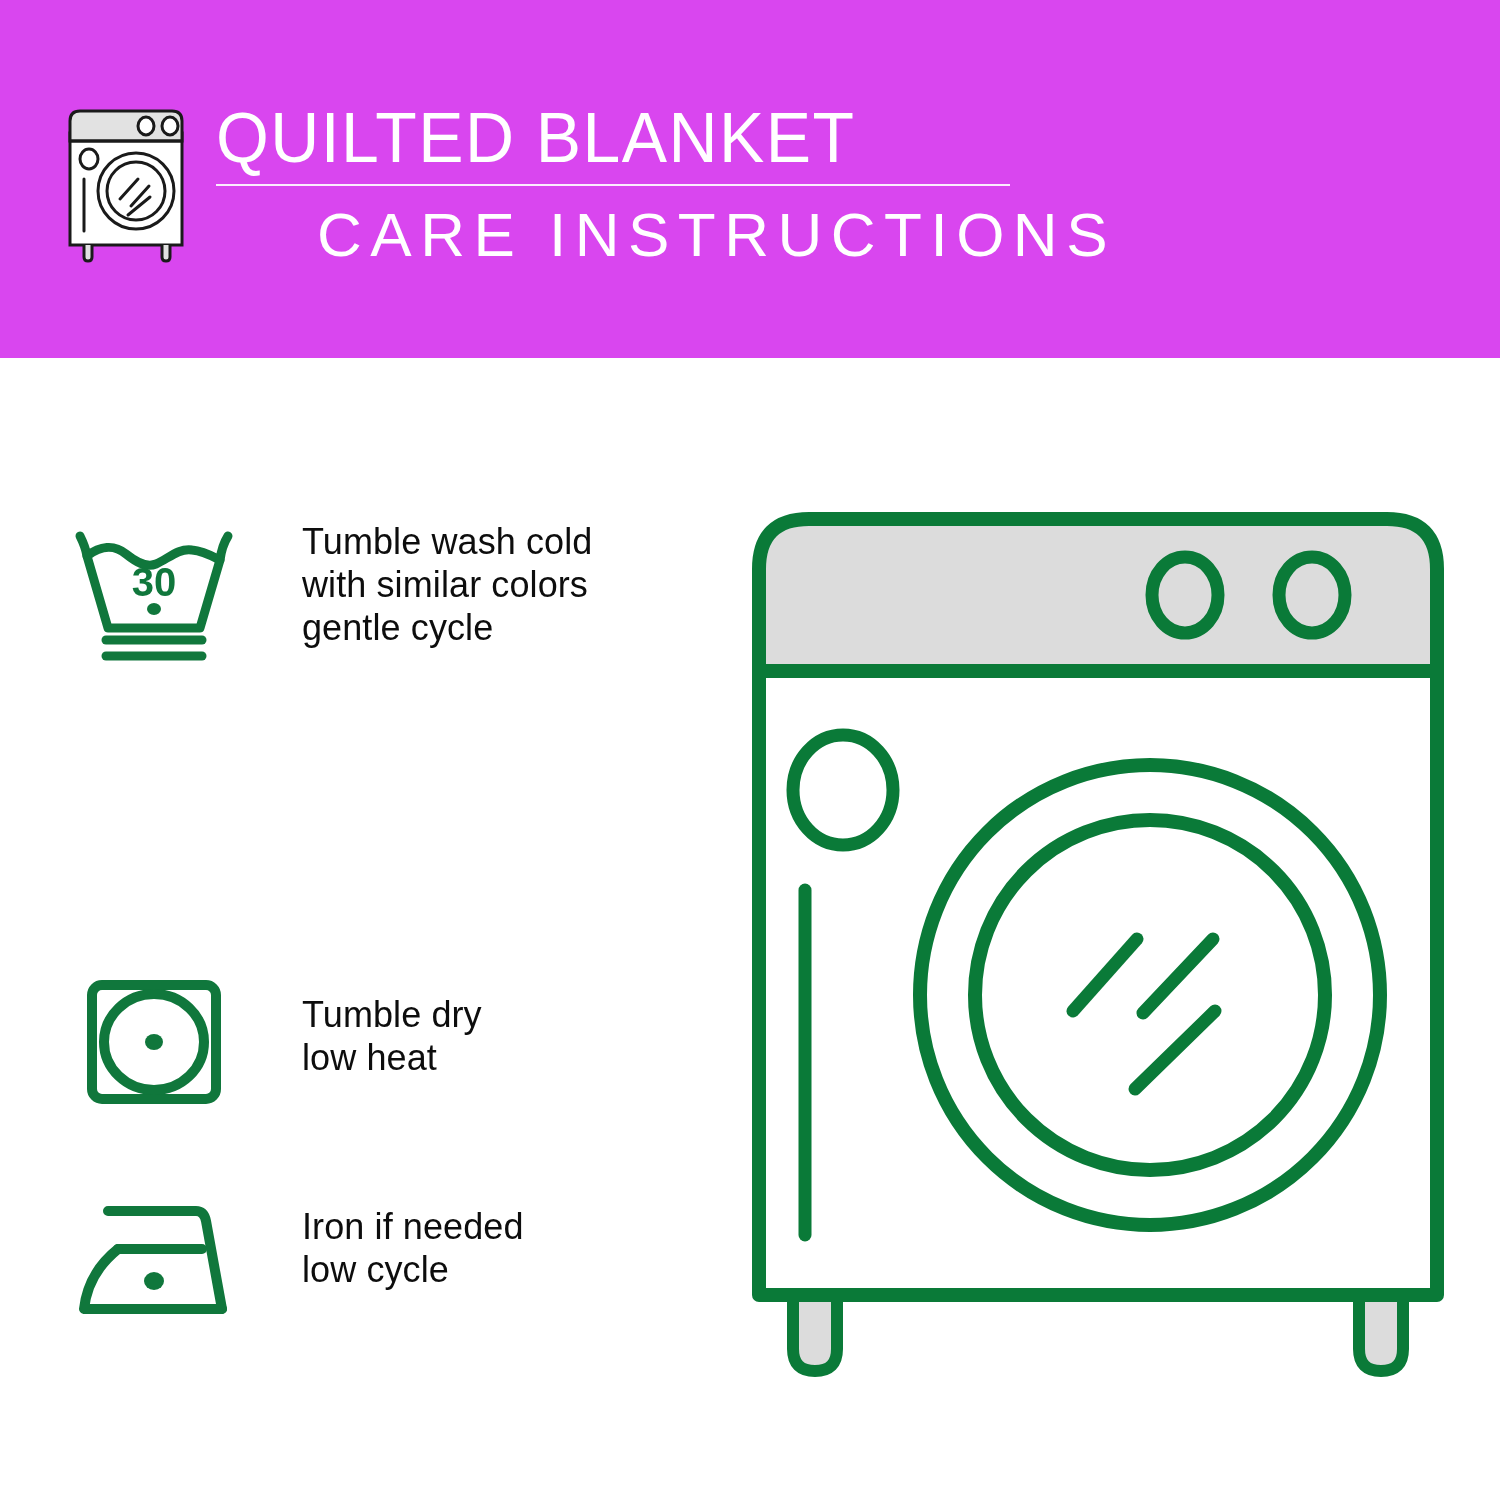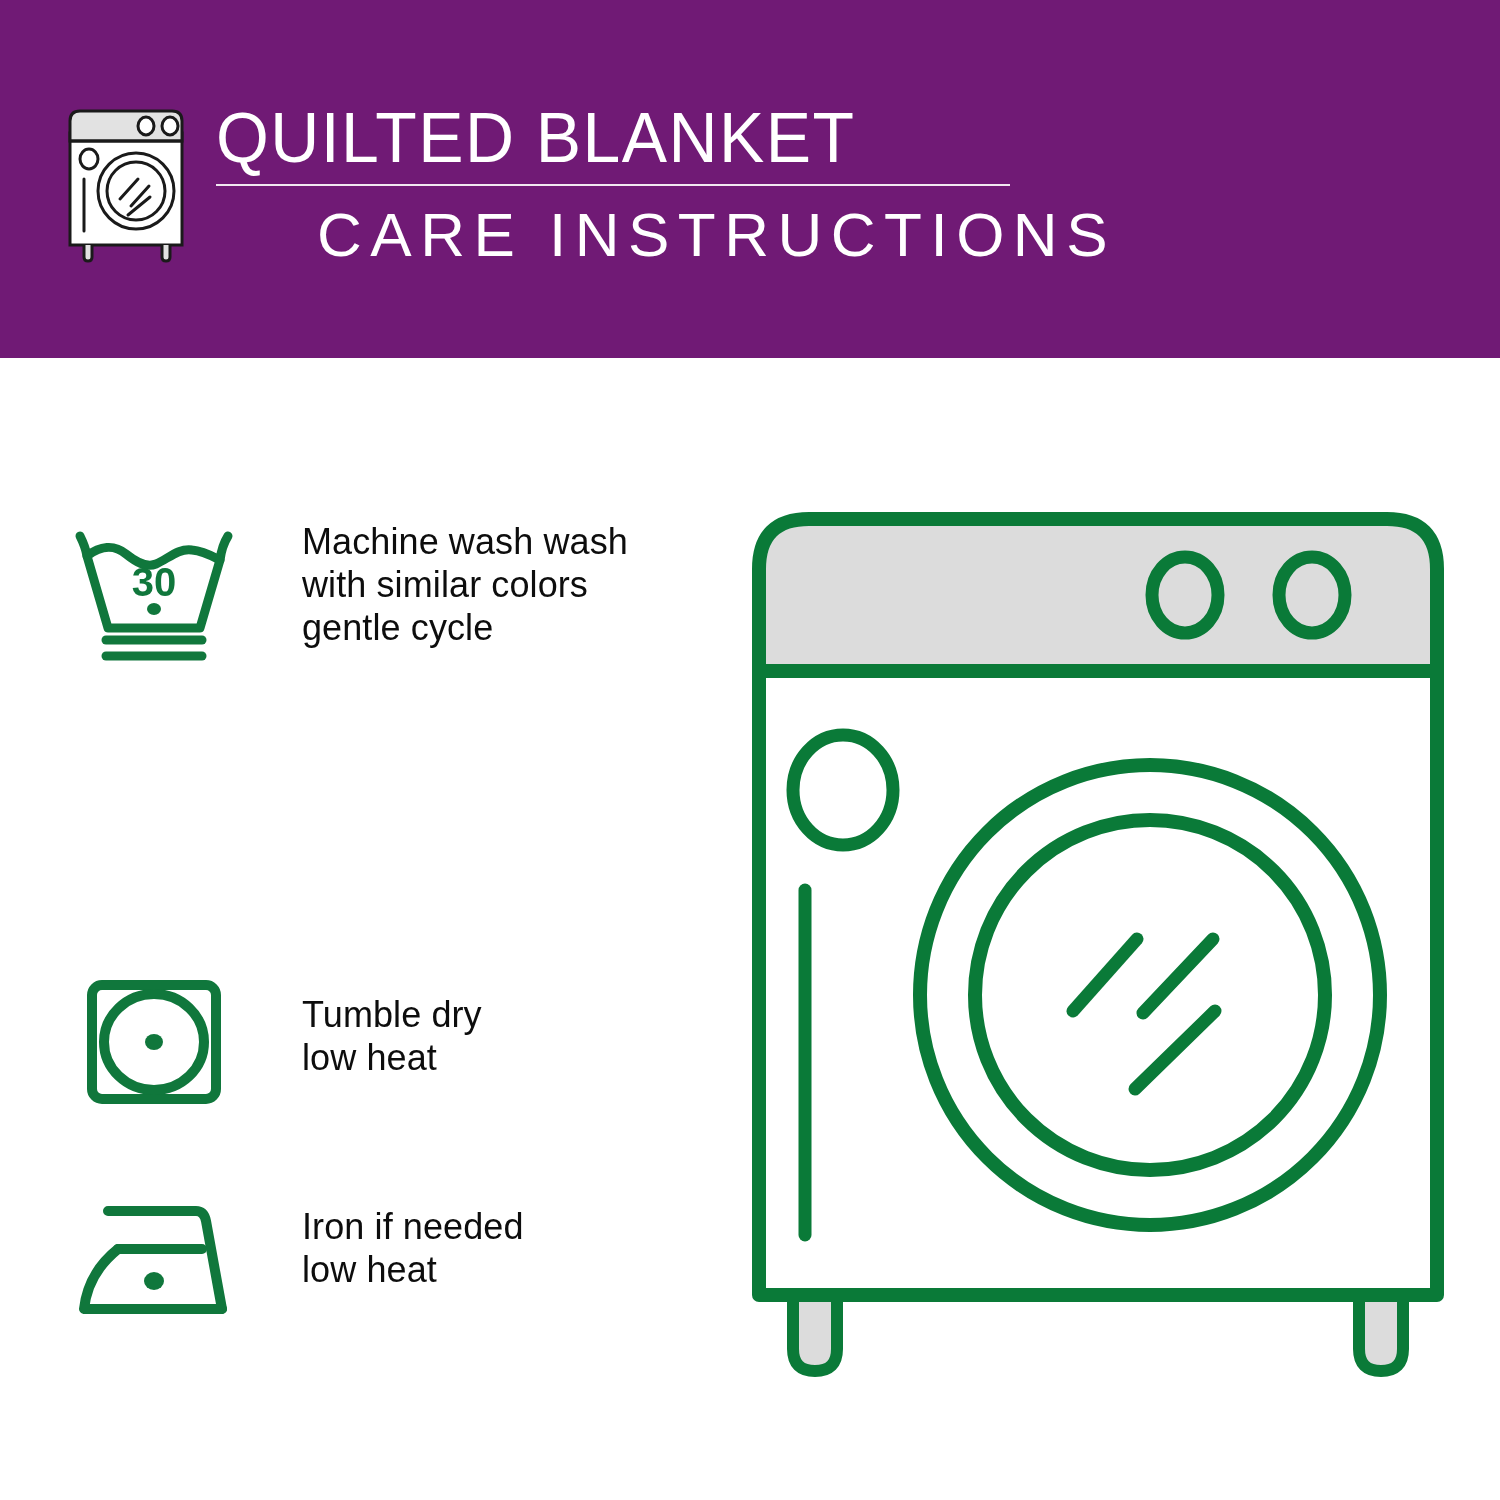--- a/index.html
+++ b/index.html
@@ -19,21 +19,21 @@
     overflow: hidden;
   }
 
   
   #header {
     position: absolute;
     left: 0;
     top: 0;
     width: 1500px;
     height: 358px;
-    background: #701a75;
+    background: #d946ef;
   }
   #header-logo {
     position: absolute;
     left: 62px;
     top: 103px;
     width: 132px;
     height: 160px;
   }
   #header-text {
     position: absolute;
@@ -186,21 +186,21 @@
 
             <path d="M36 116 L132 116"></path>
             <path d="M36 132 L132 132"></path>
           </g>
 
           <text x="84" y="72" text-anchor="middle" font-family="Liberation Sans, sans-serif" font-size="40" font-weight="bold" fill="#10773c">30</text>
 
           <ellipse cx="84" cy="85" rx="7" ry="6" fill="#10773c"></ellipse>
         </svg>
       </div>
-      <div class="care-label" id="label-wash">Machine wash wash
+      <div class="care-label" id="label-wash">Tumble wash cold
 with similar colors
 gentle cycle</div>
     </div>
 
 
     <div class="care-row" id="row-dry">
       <div class="care-icon" id="icon-dry">
         <svg viewBox="0 0 170 150" width="170" height="150" xmlns="http://www.w3.org/2000/svg">
           <g fill="none" stroke="#10773c" stroke-width="10" stroke-linejoin="round">
             <rect x="22" y="18" width="124" height="114" rx="10" ry="10"></rect>
@@ -220,21 +220,21 @@
 
             <path d="M38 14 L126 14 Q134 14 136 24 L152 112"></path>
 
             <path d="M48 52 L132 52"></path>
             <path d="M48 52 Q18 76 14 112 L152 112"></path>
           </g>
           <ellipse cx="84" cy="84" rx="10" ry="9" fill="#10773c"></ellipse>
         </svg>
       </div>
       <div class="care-label" id="label-iron">Iron if needed
-low heat</div>
+low cycle</div>
     </div>
 
   </div>
 
   <div id="machine-illustration">
     <svg viewBox="0 0 720 930" width="720" height="930" xmlns="http://www.w3.org/2000/svg">
 
       <g>
         <path d="M48 790 L48 854 Q48 876 70 876 Q92 876 92 854 L92 790 Z" fill="#dcdcdc" stroke="#0a7a38" stroke-width="12" stroke-linejoin="round"></path>
       </g>

